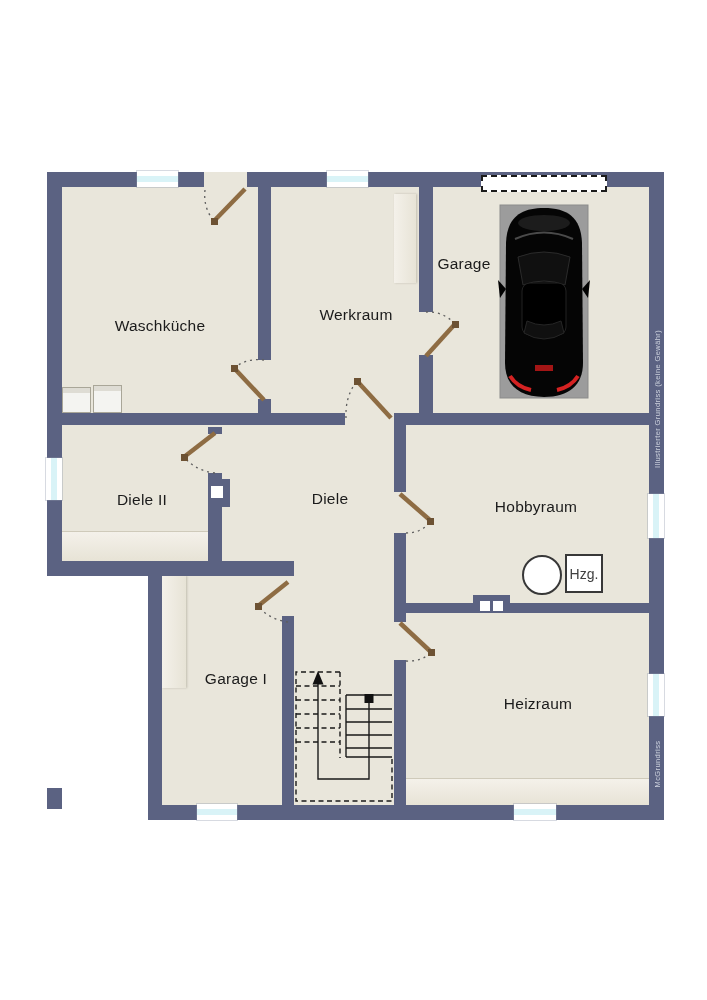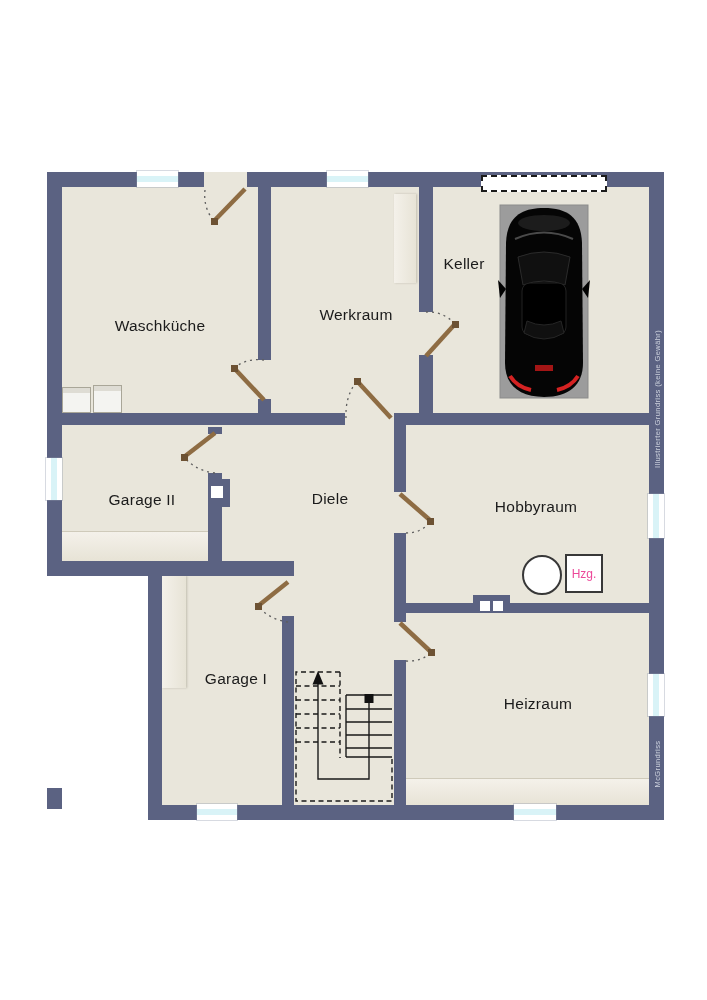--- a/index.html
+++ b/index.html
@@ -21,21 +21,21 @@
         box-shadow:1px 0 2px rgba(120,115,95,.35);}
   .machine{position:absolute;background:linear-gradient(180deg,#dedcd4 0,#dedcd4 5px,#f4f4f1 5px);
         border:1px solid #a9a698;box-sizing:border-box;}
   .lbl{position:absolute;transform:translate(-50%,-50%);font-size:15.5px;color:#1b1b1b;
         white-space:nowrap;letter-spacing:.25px;}
   .vlbl{position:absolute;transform:translate(-50%,-50%) rotate(-90deg);font-size:7.5px;
         color:#ccd1dd;white-space:nowrap;letter-spacing:.4px;}
   .circle{position:absolute;background:#fff;border:2px solid #383838;border-radius:50%;
         box-sizing:border-box;}
   .hzg{position:absolute;background:#fff;border:2px solid #383838;box-sizing:border-box;
-        display:flex;align-items:center;justify-content:center;font-size:12px;color:#ec4899;}
+        display:flex;align-items:center;justify-content:center;font-size:14px;color:#404040;}
   .niche{position:absolute;background:#fff;}
   .ovl{position:absolute;left:0;top:0;}
 </style>
 </head>
 <body>
 
 <div class="plan">
 
   <div class="floor" style="left:62px;top:187px;width:587px;height:618px"></div>
   <div class="floor" style="left:204px;top:172px;width:43px;height:16px"></div>
@@ -165,22 +165,22 @@
         <path d="M85,86 L93,77 L91,95 Z" fill="#020202" stroke="none"></path>
         <path d="M13,173 Q20,184 34,187" stroke="#d42222" stroke-width="4"></path>
         <path d="M81,173 Q74,184 60,187" stroke="#d42222" stroke-width="4"></path>
         <rect x="38" y="162" width="18" height="6" fill="#a31515" stroke="none"></rect>
       </g>
     </g>
   </svg>
 
   <div class="lbl" style="left:160px;top:326px">Waschküche</div>
   <div class="lbl" style="left:356px;top:315px">Werkraum</div>
-  <div class="lbl" style="left:464px;top:264px">Keller</div>
-  <div class="lbl" style="left:142px;top:500px">Garage II</div>
+  <div class="lbl" style="left:464px;top:264px">Garage</div>
+  <div class="lbl" style="left:142px;top:500px">Diele II</div>
   <div class="lbl" style="left:330px;top:499px">Diele</div>
   <div class="lbl" style="left:536px;top:507px">Hobbyraum</div>
   <div class="lbl" style="left:236px;top:679px">Garage I</div>
   <div class="lbl" style="left:538px;top:704px">Heizraum</div>
 
   <div class="vlbl" style="left:657px;top:399px">Illustrierter Grundriss (keine Gewähr)</div>
   <div class="vlbl" style="left:657px;top:764px">McGrundriss</div>
 
 </div>
 

